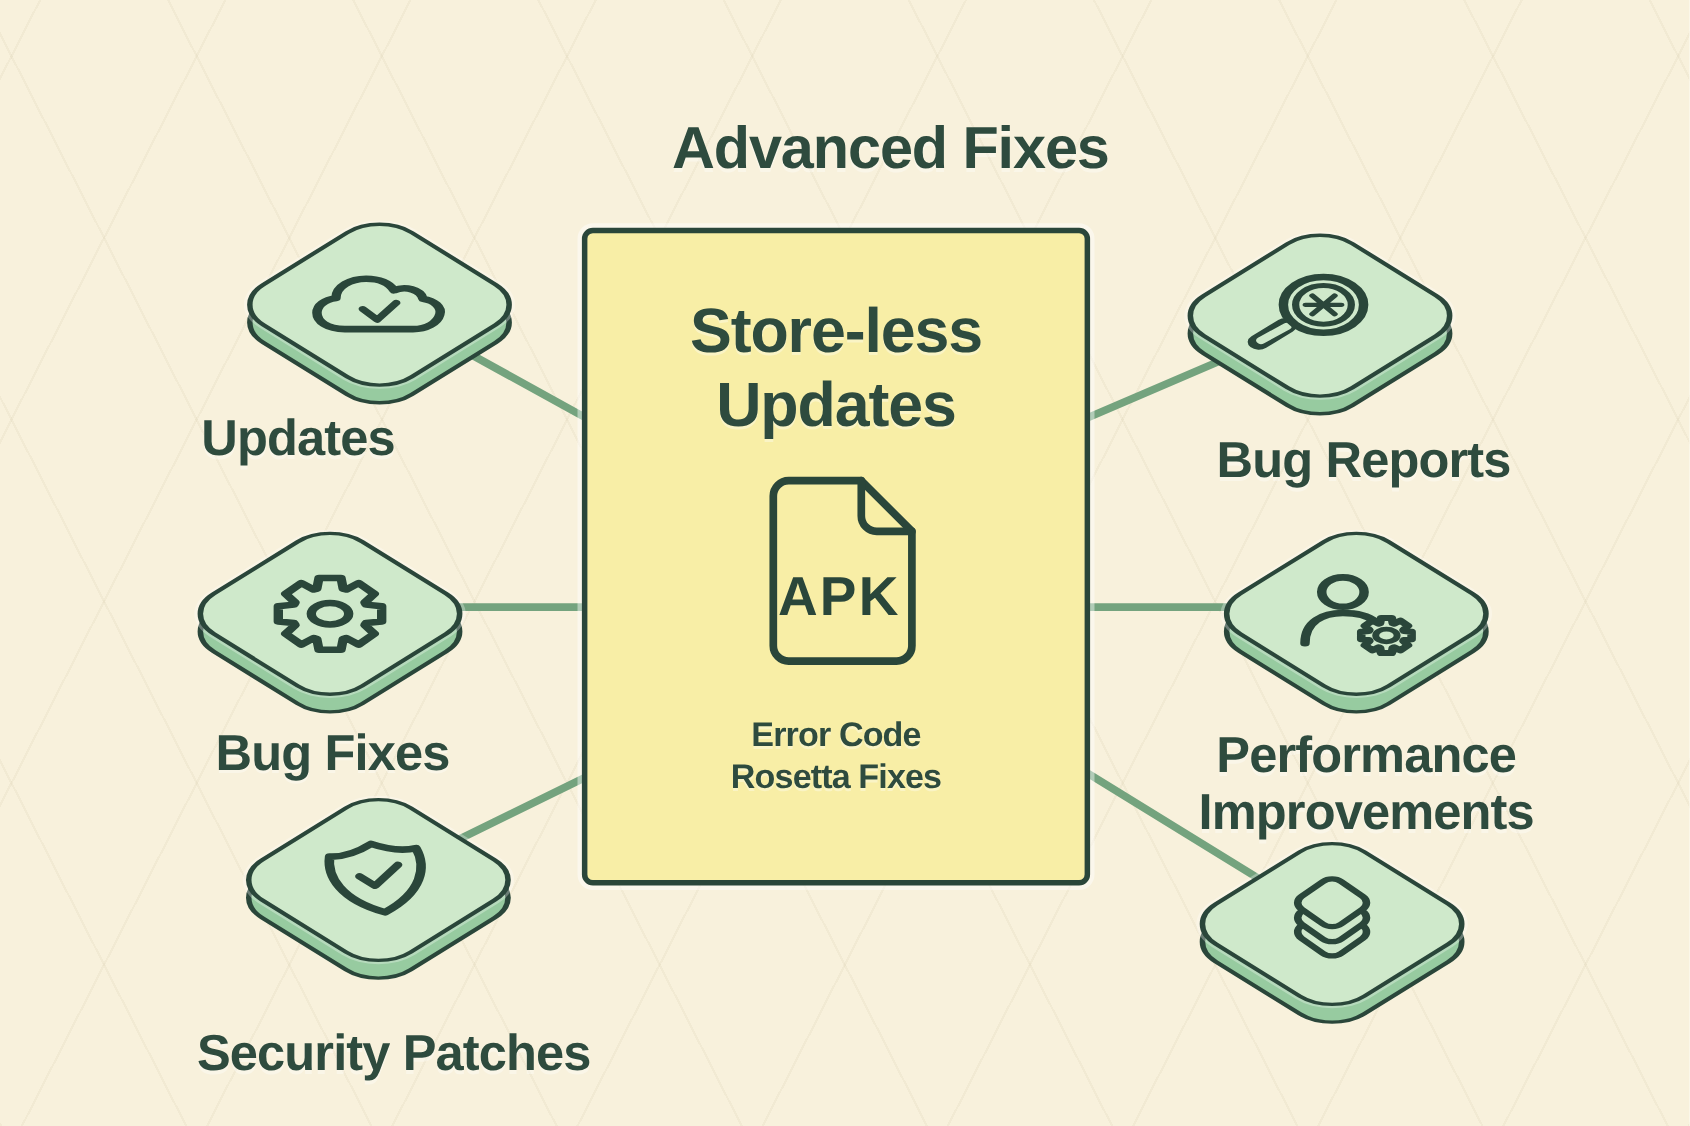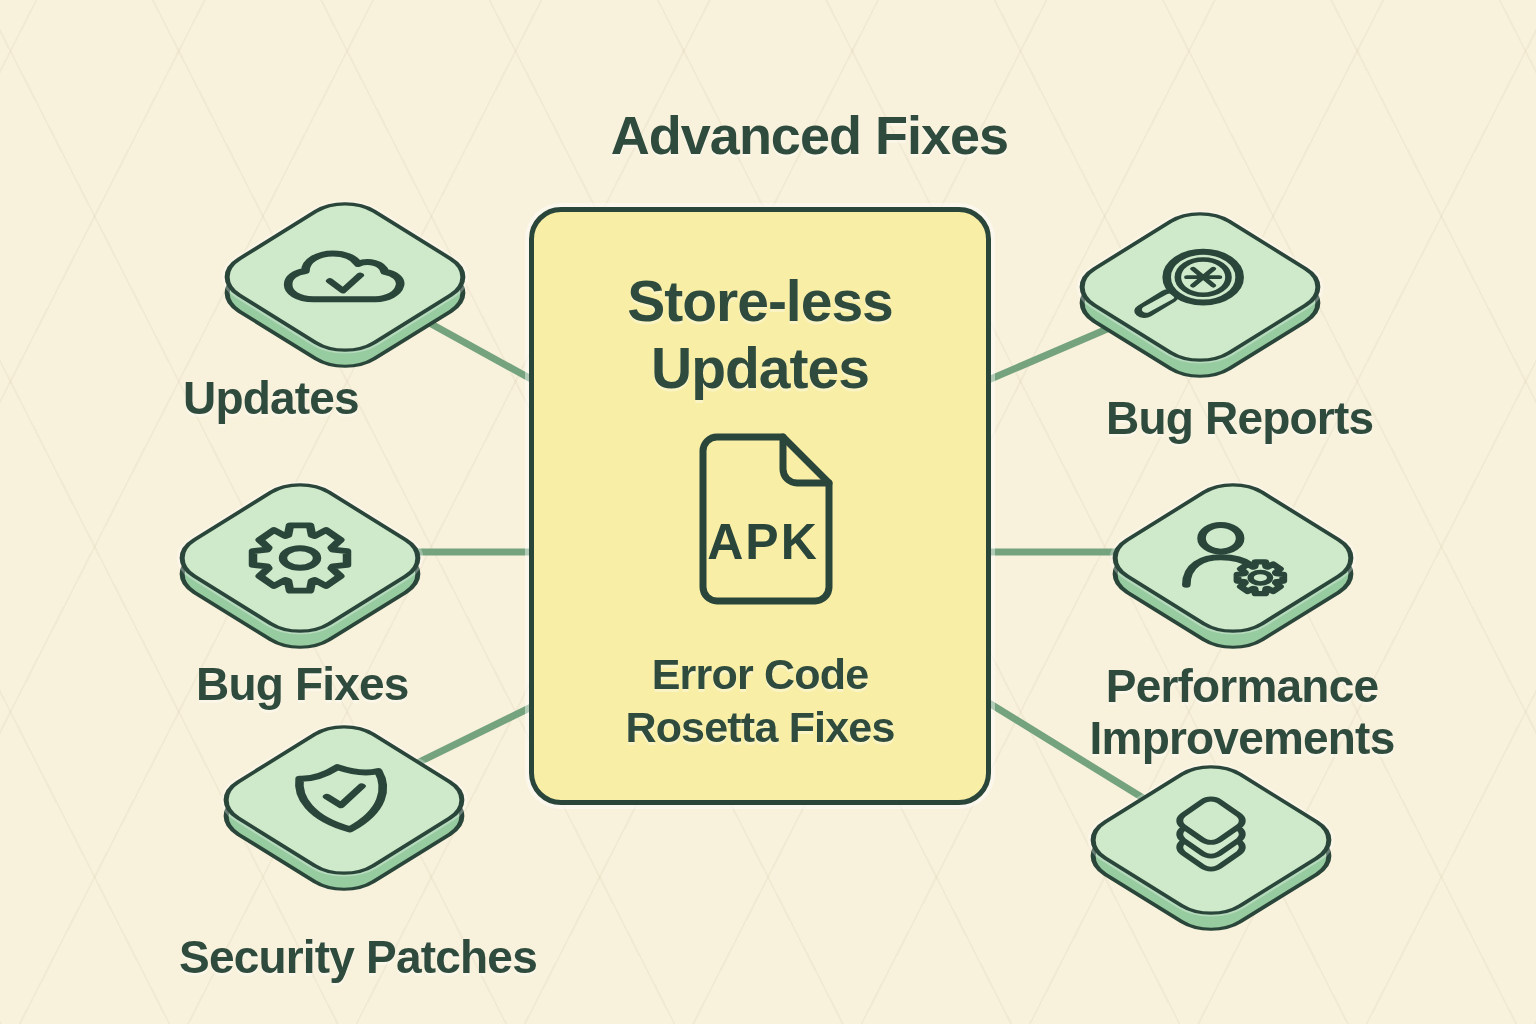--- a/index.html
+++ b/index.html
@@ -14,28 +14,28 @@
   }
   .txt{font-weight:bold;letter-spacing:-0.8px;text-shadow:0 3px 0 rgba(255,255,255,0.35);}
   #diagram-title{
     position:absolute;left:508px;top:104px;width:500px;text-align:right;
     font-size:54px;z-index:4;letter-spacing:-1px;
   }
   #connector-svg{position:absolute;left:0;top:0;z-index:1;}
   
   #center-card{
     position:absolute;left:529px;top:207px;width:462px;height:598px;z-index:3;
-    background:#F8EEA6;border:5px solid #2A463A;border-radius:32px;
+    background:#F8EEA6;border:5px solid #2A463A;border-radius:10px;
     box-sizing:border-box;box-shadow:0 0 0 4px rgba(255,255,255,0.45);
     text-align:center;
   }
   .card-title{margin-top:56px;font-size:57px;line-height:1.18;letter-spacing:-1px;}
   .card-title span,.card-sub span,.node-label span{display:block;}
   .apk-wrap{margin-top:28px;}
-  .card-sub{margin-top:38px;font-size:43px;line-height:1.24;}
+  .card-sub{margin-top:38px;font-size:31px;line-height:1.24;}
   
   .tile{position:absolute;width:300px;height:210px;z-index:2;}
   .iso{position:absolute;inset:0;transform:scaleY(0.62);}
   .face{
     position:absolute;left:52px;width:196px;height:196px;border-radius:44px;
     border:5px solid #2A463A;box-sizing:border-box;transform:rotate(45deg);
   }
   .face.side{top:33px;background:#97CBA0;}
   .face.top{top:7px;background:#CFE9CB;box-shadow:0 0 0 3px rgba(255,255,255,0.3);}
   .icon{position:absolute;left:150px;top:105px;transform:translate(-50%,-50%) scaleY(1.12);}

